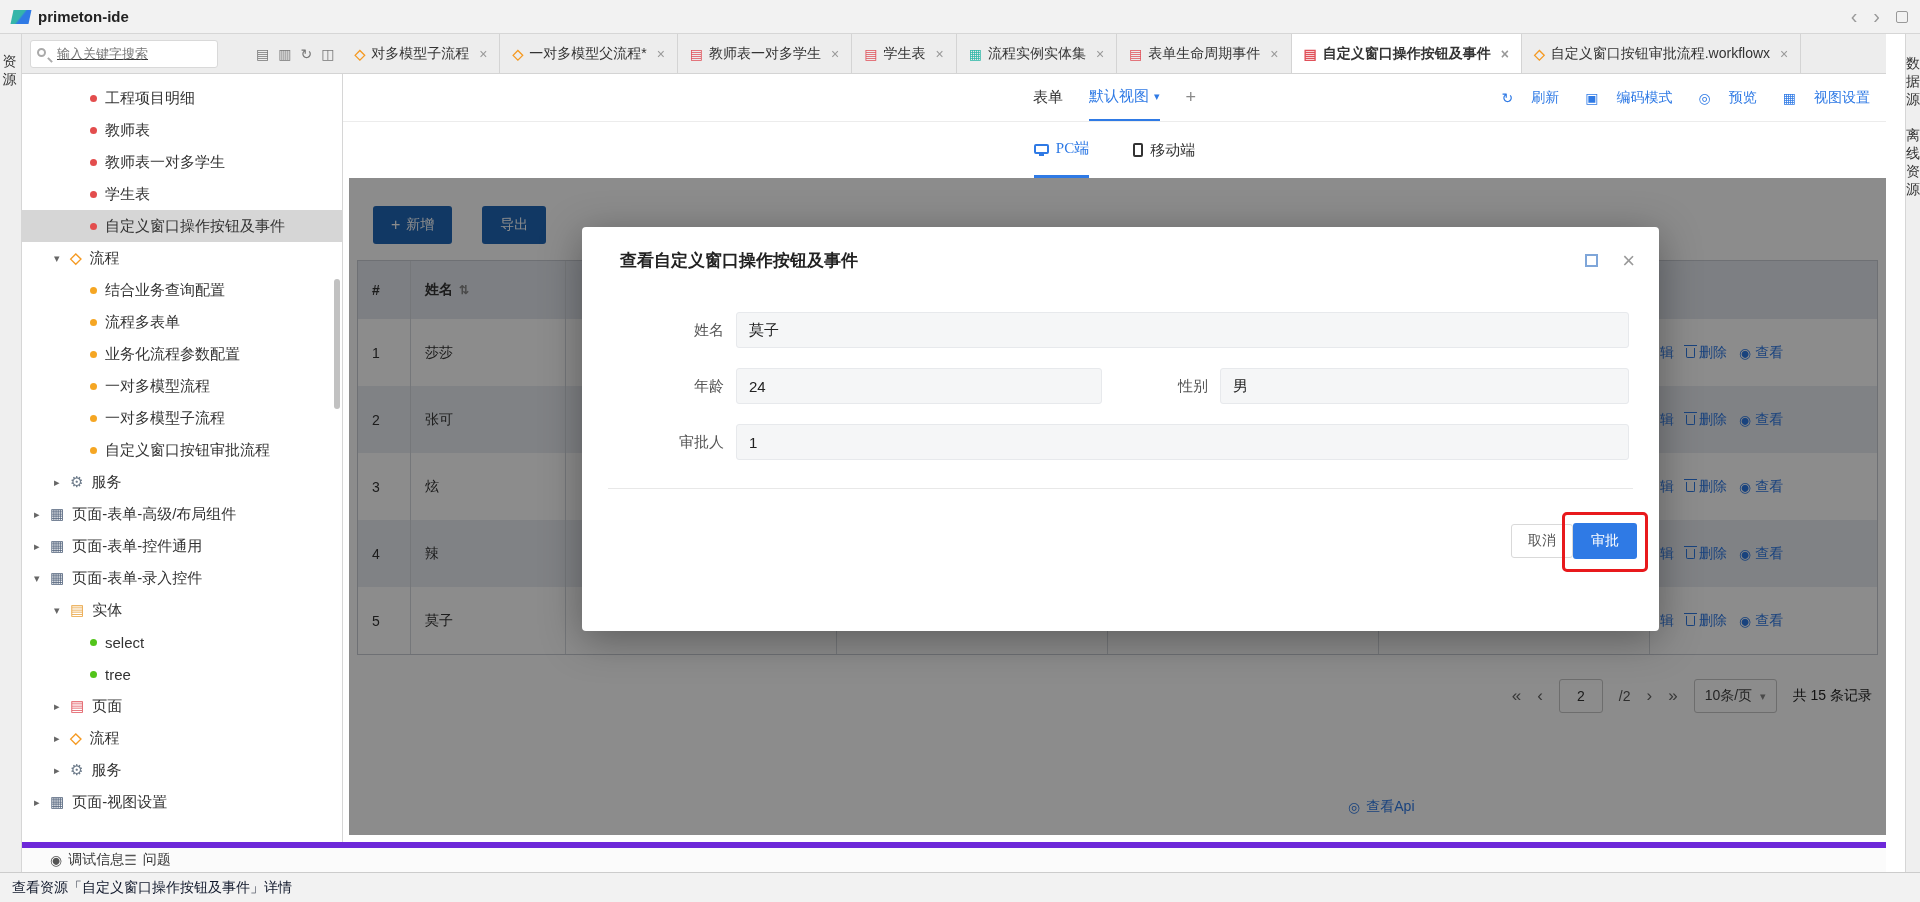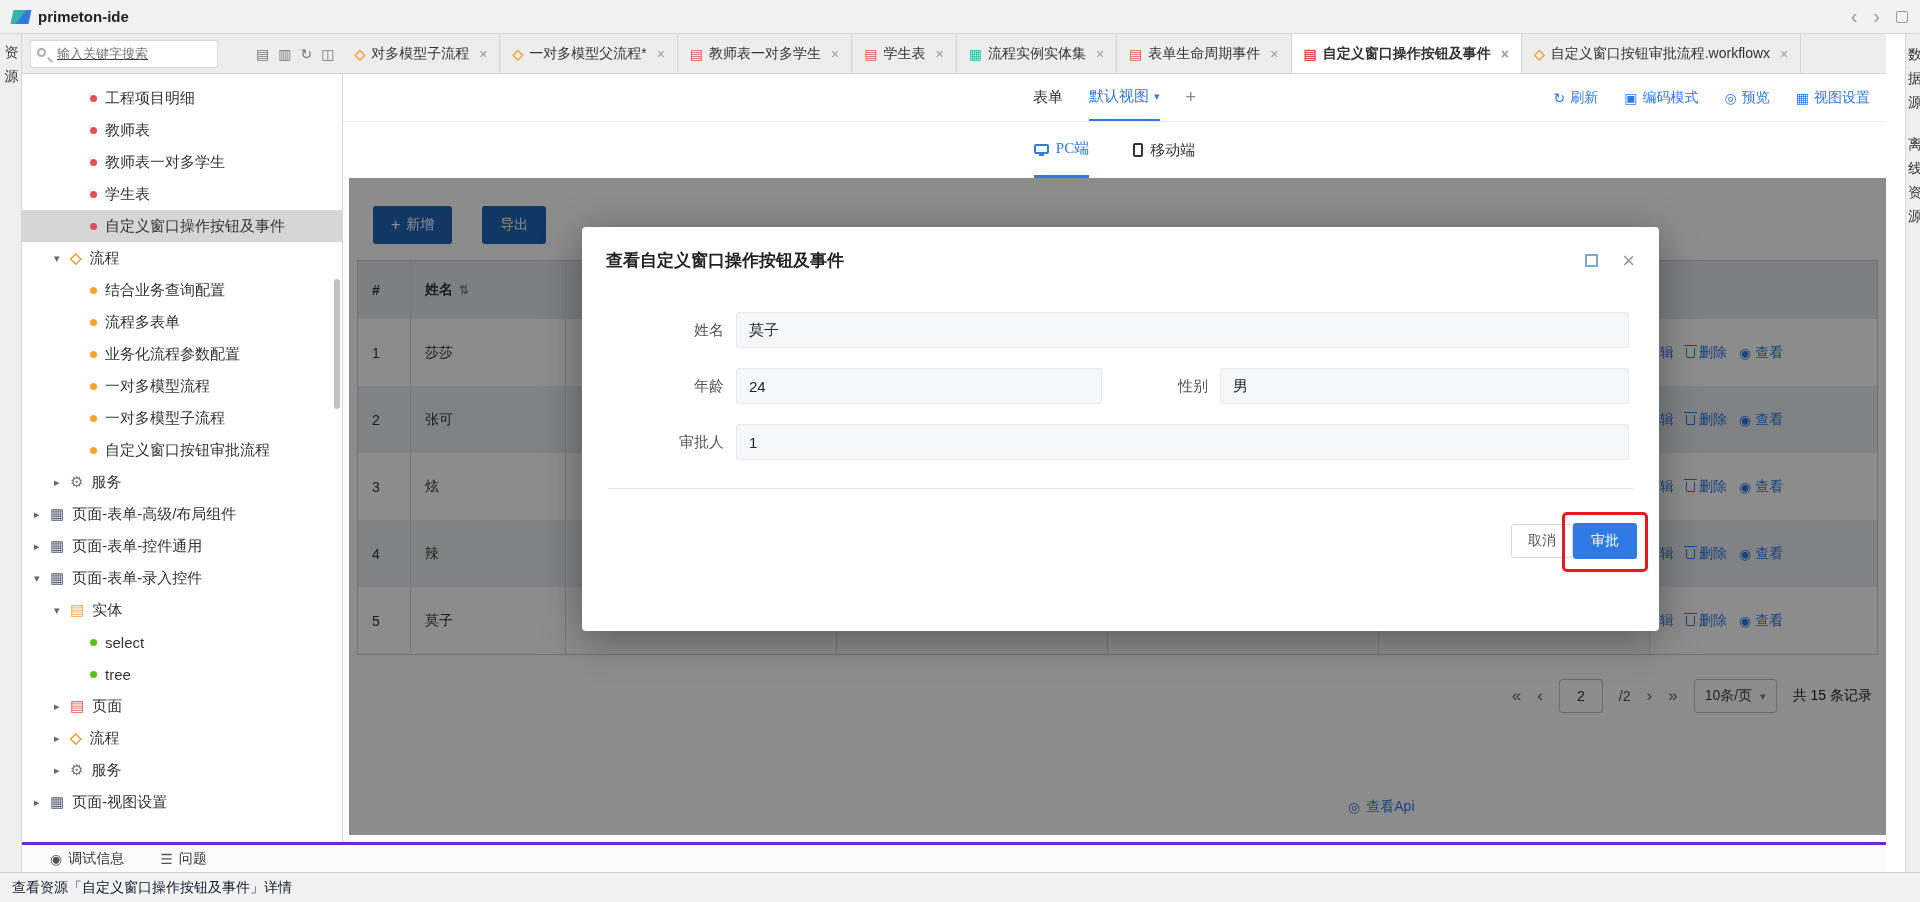--- a/index.html
+++ b/index.html
@@ -14,22 +14,22 @@
   .app-title { font-size:15px; font-weight:bold; color:#222; }
   .win-ctrls { margin-left:auto; display:flex; align-items:center; gap:16px; color:#999; font-size:20px; }
   .i-restore { width:12px; height:12px; border:1.5px solid #999; border-radius:2px; }
 
   
   .leftrail { position:absolute; left:0; top:34px; bottom:30px; width:22px; background:#efefef;
     border-right:1px solid #d6d6d6; padding-top:6px; }
   .rightrail { position:absolute; right:0; top:34px; bottom:30px; width:15px; background:#efefef;
     border-left:1px solid #d6d6d6; padding-top:8px; }
   .vtab { display:block; margin:0 auto 18px auto; cursor:pointer; }
-  .vtext { display:block; width:16px; margin:0 auto; font-size:14px; line-height:24px;
-    word-break:break-all; text-align:right; color:#333; }
+  .vtext { display:block; width:16px; margin:12px auto; font-size:14px; line-height:18px;
+    word-break:break-all; text-align:left; color:#333; }
 
   
   .tabstrip { position:absolute; left:22px; right:34px; top:34px; height:40px; background:#ededed;
     border-bottom:1px solid #d4d4d4; display:flex; align-items:stretch; overflow:hidden; }
   .searchwrap { width:232px; display:flex; align-items:center; padding-left:8px; position:relative; flex:none;text-decoration:underline; }
   .search-input { width:188px; height:28px; border:1px solid #d9d9d9; border-radius:3px; background:#fff;
     font-size:13px; padding:0 8px 0 26px; color:#333; outline:none; }
   .i-search { position:absolute; left:15px; top:14px; width:9px; height:9px;
     border:2px solid #aaa; border-radius:50%; }
   .i-search::after { content:""; position:absolute; left:8px; top:9px; width:6px; height:2px;
@@ -75,21 +75,21 @@
   .main { position:absolute; left:343px; top:74px; right:34px; bottom:60px; background:#fff; }
   .view-header { position:relative; height:48px; border-bottom:1px solid #ececec; }
   .vh-center { position:absolute; inset:0; display:flex; justify-content:center; align-items:center; gap:26px; }
   .vh-tab { height:100%; display:flex; align-items:center; font-size:15px; cursor:pointer; }
   .vh-tab.active { color:#2f7ae5; border-bottom:2px solid #2f7ae5; }
   .vh-caret { font-size:11px; margin-left:5px; }
   .vh-caret::before { content:"▾"; }
   .vh-plus { color:#888; font-size:18px; }
   .vh-actions { position:absolute; right:16px; top:0; bottom:0; display:flex; align-items:center; gap:26px;
     color:#2f7ae5; font-size:14px; }
-  .vh-actions .act { display:flex; align-items:center; gap:5px; cursor:pointer;justify-content:flex-end; }
+  .vh-actions .act { display:flex; align-items:center; gap:18px; cursor:pointer;justify-content:flex-end; }
   .ai-refresh::before { content:"↻"; }
   .ai-code::before { content:"▣"; }
   .ai-preview::before { content:"◎"; }
   .ai-grid::before { content:"▦"; }
 
   .device-row { height:56px; display:flex; justify-content:center; align-items:stretch; gap:44px;font-family:Liberation Serif, serif; }
   .dev-tab { display:flex; align-items:center; font-size:15px; cursor:pointer; color:#333; }
   .dev-tab.active { color:#2f7ae5; border-bottom:3px solid #2f7ae5; }
   .i-monitor { width:15px; height:10px; border:2px solid currentColor; border-radius:2px; position:relative; margin-right:7px; }
   .i-monitor::after { content:""; position:absolute; left:3px; right:3px; bottom:-4px; height:2px; background:currentColor; }
@@ -132,21 +132,21 @@
 
   .api-link { position:absolute; left:65%; top:620px; color:#2f7ae5; font-size:14px;
     display:flex; align-items:center; gap:6px; cursor:pointer; z-index:3; }
   .ai-eye::before { content:"◎"; }
 
   .mask { position:absolute; inset:0; background:rgba(0,0,0,0.45); z-index:5; }
 
   
   .modal { position:absolute; left:233px; top:49px; width:1077px; height:404px; background:#fff;
     border-radius:4px; z-index:10; box-shadow:0 8px 40px rgba(0,0,0,.35); }
-  .m-head { display:flex; align-items:center; padding:22px 24px 0 24px; }
+  .m-head { display:flex; align-items:center; padding:22px 24px 0 38px; }
   .m-title { font-size:17px; font-weight:bold; color:#222; }
   .m-icons { margin-left:auto; display:flex; align-items:center; gap:24px; }
   .i-fullscreen { width:13px; height:13px; border:2px solid #7fa6d9; cursor:pointer; }
   .m-close { font-size:22px; color:#999; cursor:pointer; line-height:1; }
   .m-close::before { content:"×"; }
   .m-body { padding:40px 30px 0 18px; }
   .frow { display:flex; align-items:center; margin-bottom:20px; }
   .flabel { width:136px; text-align:right; padding-right:12px; color:#555; font-size:15px; flex:none; }
   .flabel2 { width:118px; text-align:right; padding-right:12px; color:#555; font-size:15px; flex:none; }
   .finput { height:36px; background:#f5f6f7; border:1px solid #e7e9ec; border-radius:3px;
@@ -157,21 +157,21 @@
   .btn-cancel { height:34px; padding:0 16px; border:1px solid #d9d9d9; background:#fff; border-radius:3px;
     color:#555; font-size:14px; cursor:pointer; }
   .approve-wrap { position:relative; }
   .btn-approve { height:36px; padding:0 18px; background:#2f7ae5; color:#fff; border:none; border-radius:3px;
     font-size:14px; cursor:pointer; }
   .annotation { position:absolute; left:-11px; top:-11px; right:-11px; bottom:-13px;
     border:3px solid #e8191c; border-radius:5px; pointer-events:none; }
 
   
   .bottombar { position:absolute; left:22px; right:34px; top:842px; height:30px; background:#fbfbfb;
-    border-top:3px solid #6d28d9; display:flex; align-items:center; padding-left:28px; gap:36px; font-size:14px; }
+    border-top:6px solid #6d28d9; display:flex; align-items:center; padding-left:28px; font-size:14px; }
   .bb-tab { display:flex; align-items:center; gap:6px; cursor:pointer; color:#333; }
   .bi-debug::before { content:"◉"; color:#555; }
   .bi-list::before { content:"☰"; color:#555; }
   .statusbar { position:absolute; left:0; right:0; bottom:0; height:30px; background:#f2f2f2;
     border-top:1px solid #ccc; display:flex; align-items:center; padding-left:12px; font-size:14px; color:#0f172a; }
 </style>
 </head>
 <body>
 
 <div class="titlebar">

